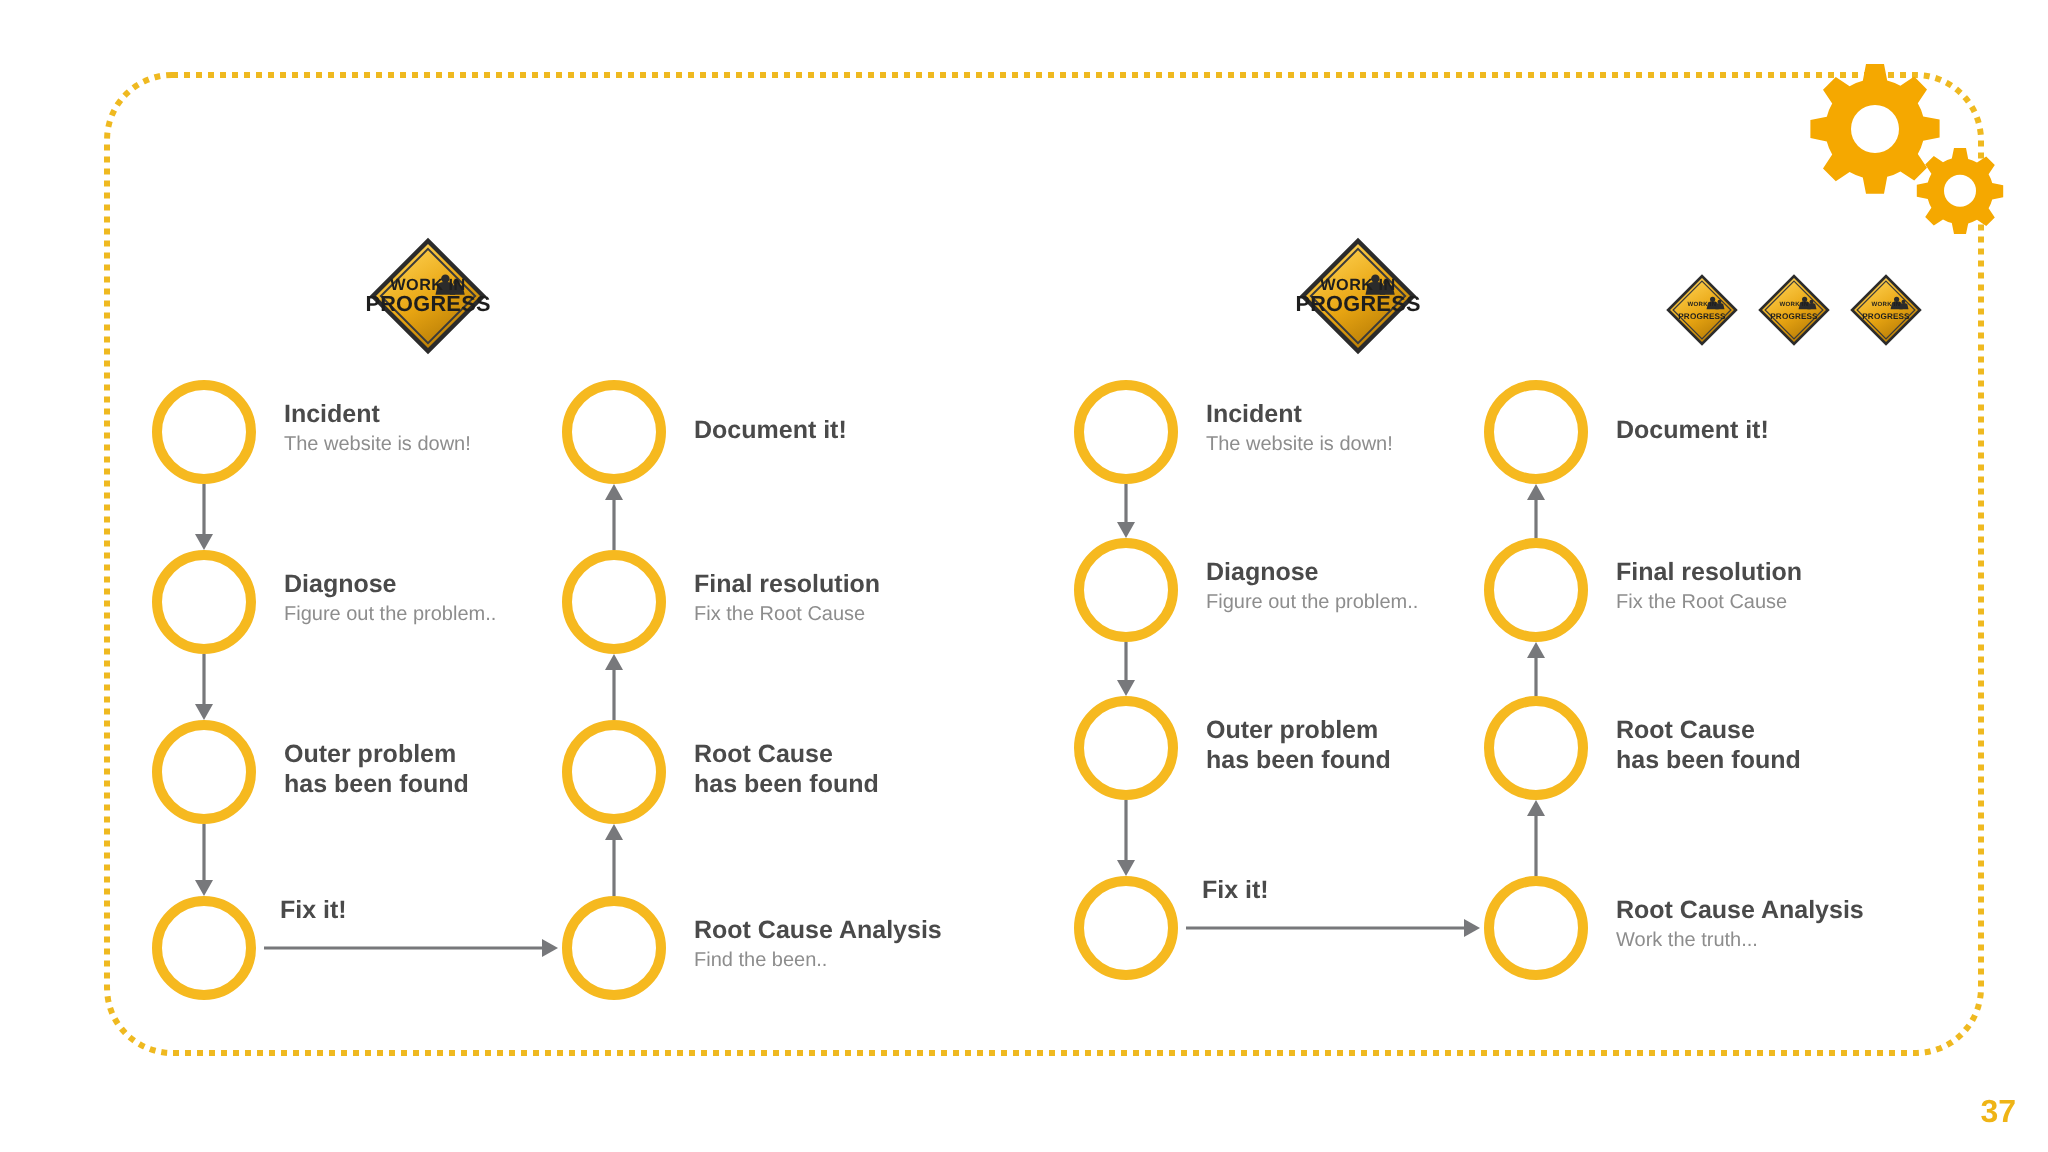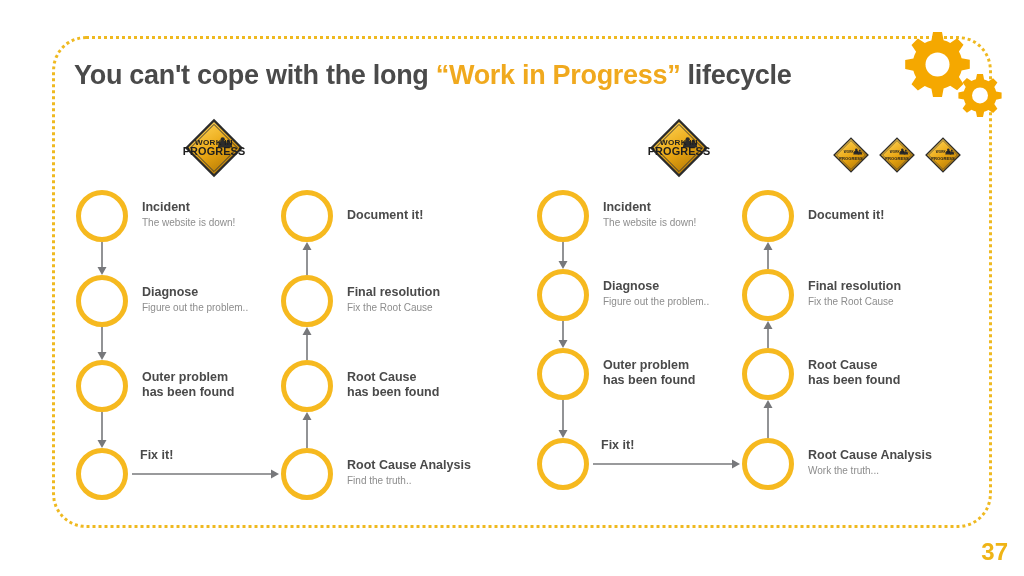--- a/index.html
+++ b/index.html
@@ -35,21 +35,21 @@
   }
   .title .hl{color:#F0A91E;}
 
   
   .gears{position:absolute;left:892px;top:24px;width:120px;height:100px;}
 
   
   .pagenum{
     position:absolute;
     right:16px;bottom:10px;
-    font-size:24px;font-weight:bold;
+    font-size:16px;font-weight:bold;
     color:#EFB416;
   }
 
   
   .wip{position:absolute;}
 
   
   .flow{position:absolute;}
   .node{
     position:absolute;
@@ -80,23 +80,20 @@
     white-space:nowrap;
   }
 </style>
 </head>
 <body>
 
 <div class="slide">
 
   <div class="dotted-frame"></div>
 
-  <div class="title">
-    <span>You can't cope with the long </span><span class="hl">“Work in Progress”</span><span> lifecycle</span>
-  </div>
 
   <div class="gears">
     <svg width="120" height="100" viewBox="0 0 120 100">
       <g fill="#F5A800">
         <path d="M41 8 l9 0 1.6 8.2a26 26 0 0 1 6.6 2.7l6.9-4.6 6.4 6.4-4.6 6.9a26 26 0 0 1 2.7 6.6l8.2 1.6 0 9-8.2 1.6a26 26 0 0 1-2.7 6.6l4.6 6.9-6.4 6.4-6.9-4.6a26 26 0 0 1-6.6 2.7L50 72.9l-9 0-1.6-8.2a26 26 0 0 1-6.6-2.7l-6.9 4.6-6.4-6.4 4.6-6.9a26 26 0 0 1-2.7-6.6L13.2 45l0-9 8.2-1.6a26 26 0 0 1 2.7-6.6l-4.6-6.9 6.4-6.4 6.9 4.6a26 26 0 0 1 6.6-2.7z"></path>
         <circle cx="45.5" cy="40.5" r="12" fill="#ffffff"></circle>
         <path d="M85 50 l6 0 1.1 5.5a18 18 0 0 1 4.4 1.8l4.6-3.1 4.3 4.3-3.1 4.6a18 18 0 0 1 1.8 4.4l5.5 1.1 0 6-5.5 1.1a18 18 0 0 1-1.8 4.4l3.1 4.6-4.3 4.3-4.6-3.1a18 18 0 0 1-4.4 1.8L91 93l-6 0-1.1-5.5a18 18 0 0 1-4.4-1.8l-4.6 3.1-4.3-4.3 3.1-4.6a18 18 0 0 1-1.8-4.4L66.4 74.4l0-6 5.5-1.1a18 18 0 0 1 1.8-4.4l-3.1-4.6 4.3-4.3 4.6 3.1a18 18 0 0 1 4.4-1.8z"></path>
         <circle cx="88" cy="71.4" r="8" fill="#ffffff"></circle>
       </g>
     </svg>
@@ -266,21 +263,21 @@
           <div class="t">Root Cause</div>
           <div class="t">has been found</div>
         </div>
         <svg width="16" height="36" style="position: absolute; left: 223px; top: 222px;">
           <line x1="8" x2="8" y1="36" y2="7" stroke="#77787B" stroke-width="1.6"></line>
           <polygon points="8,0 3.5,8 12.5,8" fill="#77787B"></polygon>
         </svg>
         <div class="node" style="left: 205px; top: 258px; width: 52px; height: 52px;"></div>
         <div class="lbl" style="left: 271px; top: 268px;">
           <div class="t">Root Cause Analysis</div>
-          <div class="s">Find the truth..</div>
+          <div class="s">Find the been..</div>
         </div>
         <svg width="147" height="16" style="position: absolute; left: 56px; top: 276px;">
           <line x1="0" x2="140" y1="8" y2="8" stroke="#77787B" stroke-width="1.6"></line>
           <polygon points="147,8 139,3.5 139,12.5" fill="#77787B"></polygon>
         </svg>
         <div class="edgelbl" style="left: 64px; top: 258px;">Fix it!</div>
       </div>
       <div class="flow" style="left: 537px; top: 190px; width: 420px; height: 330px;">
         <div class="node" style="left: 0px; top: 0px; width: 52px; height: 52px;"></div>
         <div class="lbl" style="left: 66px; top: 10px;">

